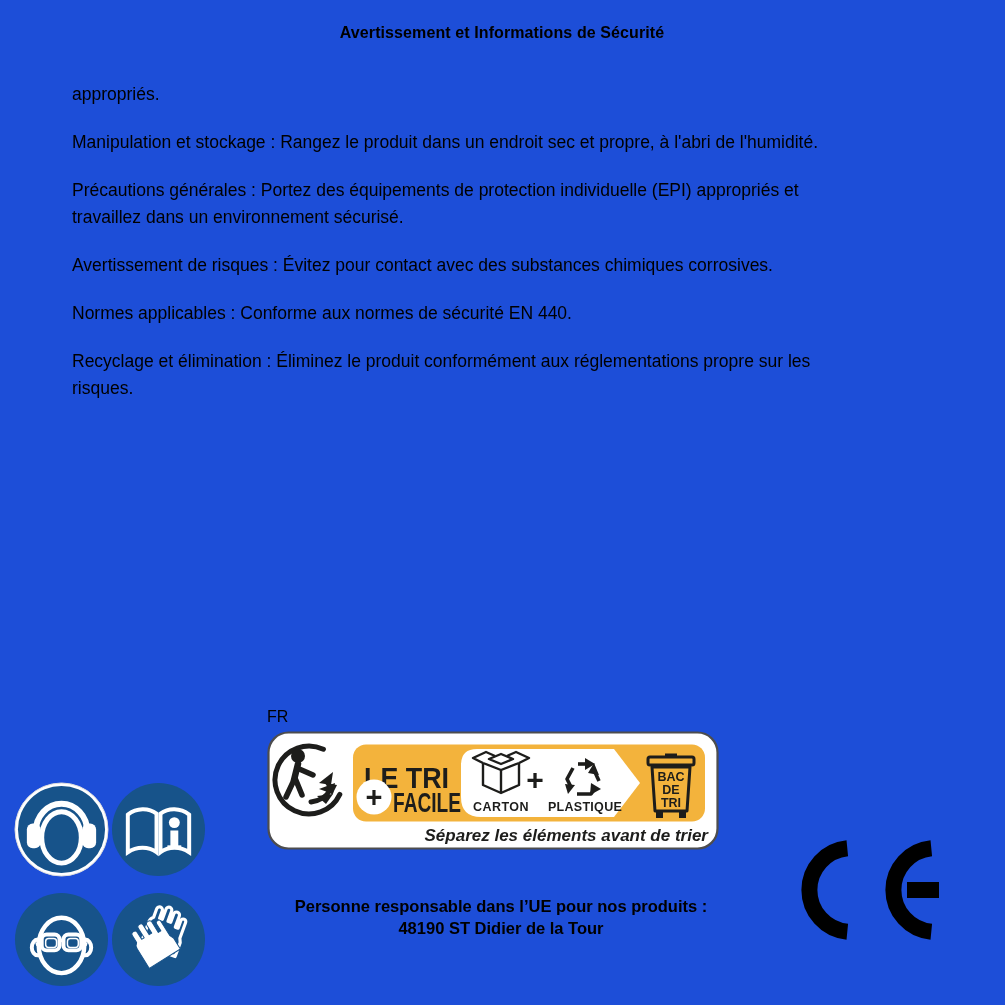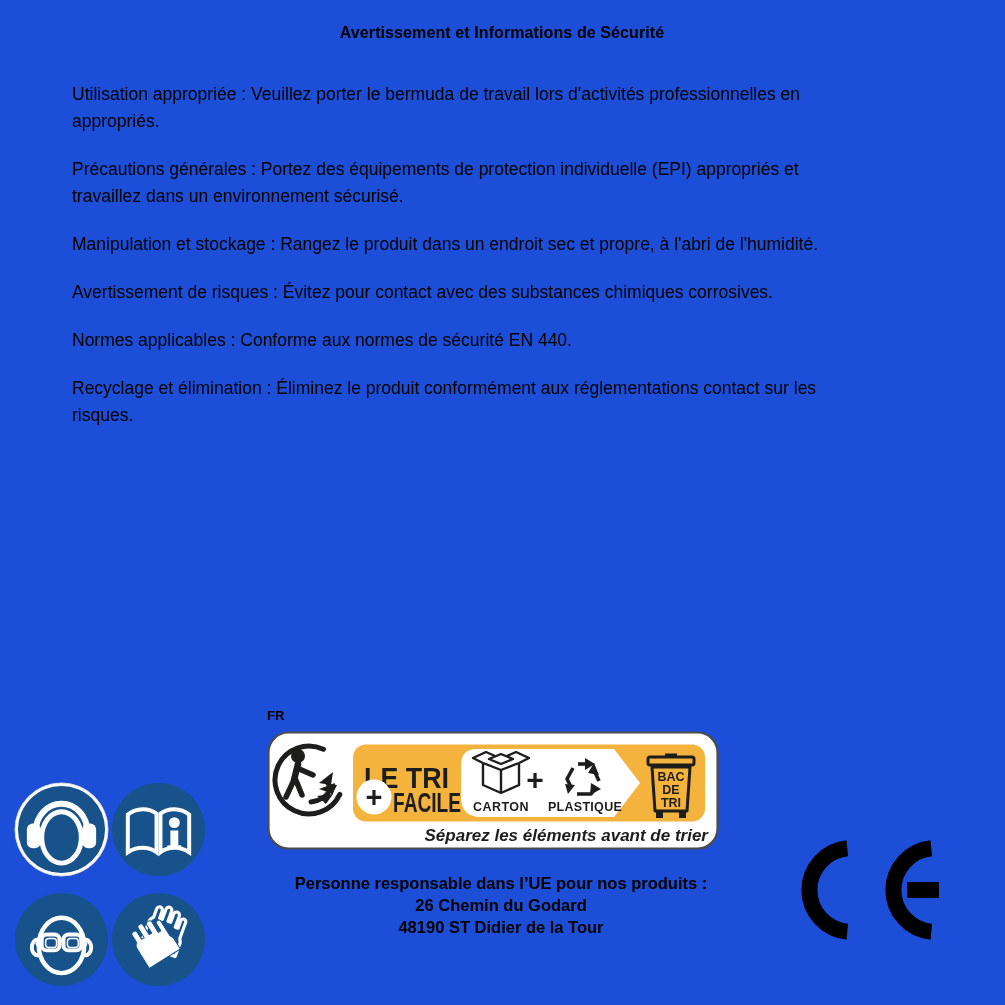--- a/index.html
+++ b/index.html
@@ -9,53 +9,52 @@
   }
   
   .content{position:absolute;left:72px;top:24px;width:860px;}
   .doc-title{font-size:16px;font-weight:700;text-align:center;margin:0 0 39px 0;letter-spacing:.1px;}
   .para{font-size:17.5px;line-height:27px;margin:0 0 21px 0;letter-spacing:0;}
   .ln{white-space:nowrap;}
   
   .safety-icons{position:absolute;left:14px;top:782px;display:grid;
     grid-template-columns:95px 95px;column-gap:2px;row-gap:15px;}
   .safety-icons svg{display:block;}
-  .fr-code{position:absolute;left:267px;top:708px;font-size:13px;font-weight:700;}
+  .fr-code{position:absolute;left:267px;top:708px;font-size:16px;font-weight:400;}
   .tri-label{position:absolute;left:267px;top:731px;}
-  .address{position:absolute;left:270px;top:872px;width:462px;text-align:center;
+  .address{position:absolute;left:270px;top:895px;width:462px;text-align:center;
     font-weight:700;font-size:16.5px;line-height:22px;}
   .ce-mark{position:absolute;left:790px;top:835px;}
 </style>
 </head>
 <body>
 
 <div class="sheet">
 
   <div class="content">
     <h1 class="doc-title">Avertissement et Informations de Sécurité</h1>
 
     <p class="para">
-      <span class="ln" style="display:block">Utilisation appropriée : Veuillez porter le bermuda de travail lors d'activités professionnelles en</span>
       <span class="ln" style="display:block">appropriés.</span>
+    </p>
+    <p class="para">
+      <span class="ln">Manipulation et stockage : Rangez le produit dans un endroit sec et propre, à l'abri de l'humidité.</span>
     </p>
     <p class="para">
       <span class="ln" style="display:block">Précautions générales : Portez des équipements de protection individuelle (EPI) appropriés et</span>
       <span class="ln" style="display:block">travaillez dans un environnement sécurisé.</span>
-    </p>
-    <p class="para">
-      <span class="ln">Manipulation et stockage : Rangez le produit dans un endroit sec et propre, à l'abri de l'humidité.</span>
     </p>
     <p class="para">
       <span class="ln">Avertissement de risques : Évitez pour contact avec des substances chimiques corrosives.</span>
     </p>
     <p class="para">
       <span class="ln">Normes applicables : Conforme aux normes de sécurité EN 440.</span>
     </p>
     <p class="para">
-      <span class="ln" style="display:block">Recyclage et élimination : Éliminez le produit conformément aux réglementations contact sur les</span>
+      <span class="ln" style="display:block">Recyclage et élimination : Éliminez le produit conformément aux réglementations propre sur les</span>
       <span class="ln" style="display:block">risques.</span>
     </p>
   </div>
 
   <div class="safety-icons">
 
     <svg width="95" height="95" viewBox="0 0 96 96">
       <circle cx="48" cy="48" r="47" fill="#ffffff" stroke="#dedede" stroke-width="1"></circle>
       <circle cx="48" cy="48" r="44" fill="#17538A"></circle>
       <rect x="13" y="42" width="14" height="25" rx="6" fill="#fff"></rect>
@@ -160,21 +159,20 @@
       <text x="24" y="28" text-anchor="middle" font-family="Liberation Sans, sans-serif" font-size="12.5" font-weight="700" fill="#1d1d1b">BAC</text>
       <text x="24" y="41" text-anchor="middle" font-family="Liberation Sans, sans-serif" font-size="12.5" font-weight="700" fill="#1d1d1b">DE</text>
       <text x="24" y="54" text-anchor="middle" font-family="Liberation Sans, sans-serif" font-size="12.5" font-weight="700" fill="#1d1d1b">TRI</text>
     </g>
 
     <text x="441" y="110" text-anchor="end" font-family="Liberation Sans, sans-serif" font-size="17" font-style="italic" font-weight="600" fill="#1d1d1b">Séparez les éléments avant de trier</text>
   </svg>
 
   <div class="address">
     <div>Personne responsable dans l’UE pour nos produits :</div>
-    <div>26 Chemin du Godard</div>
     <div>48190 ST Didier de la Tour</div>
   </div>
 
   <svg class="ce-mark" width="160" height="110" viewBox="0 0 160 110">
     <path d="M 57.3 13.2 A 42 42 0 0 0 57.3 96.8" fill="none" stroke="#000" stroke-width="16"></path>
     <path d="M 141.3 13.2 A 42 42 0 0 0 141.3 96.8" fill="none" stroke="#000" stroke-width="16"></path>
     <rect x="117" y="47" width="32" height="16" fill="#000"></rect>
   </svg>
 
 </div>

